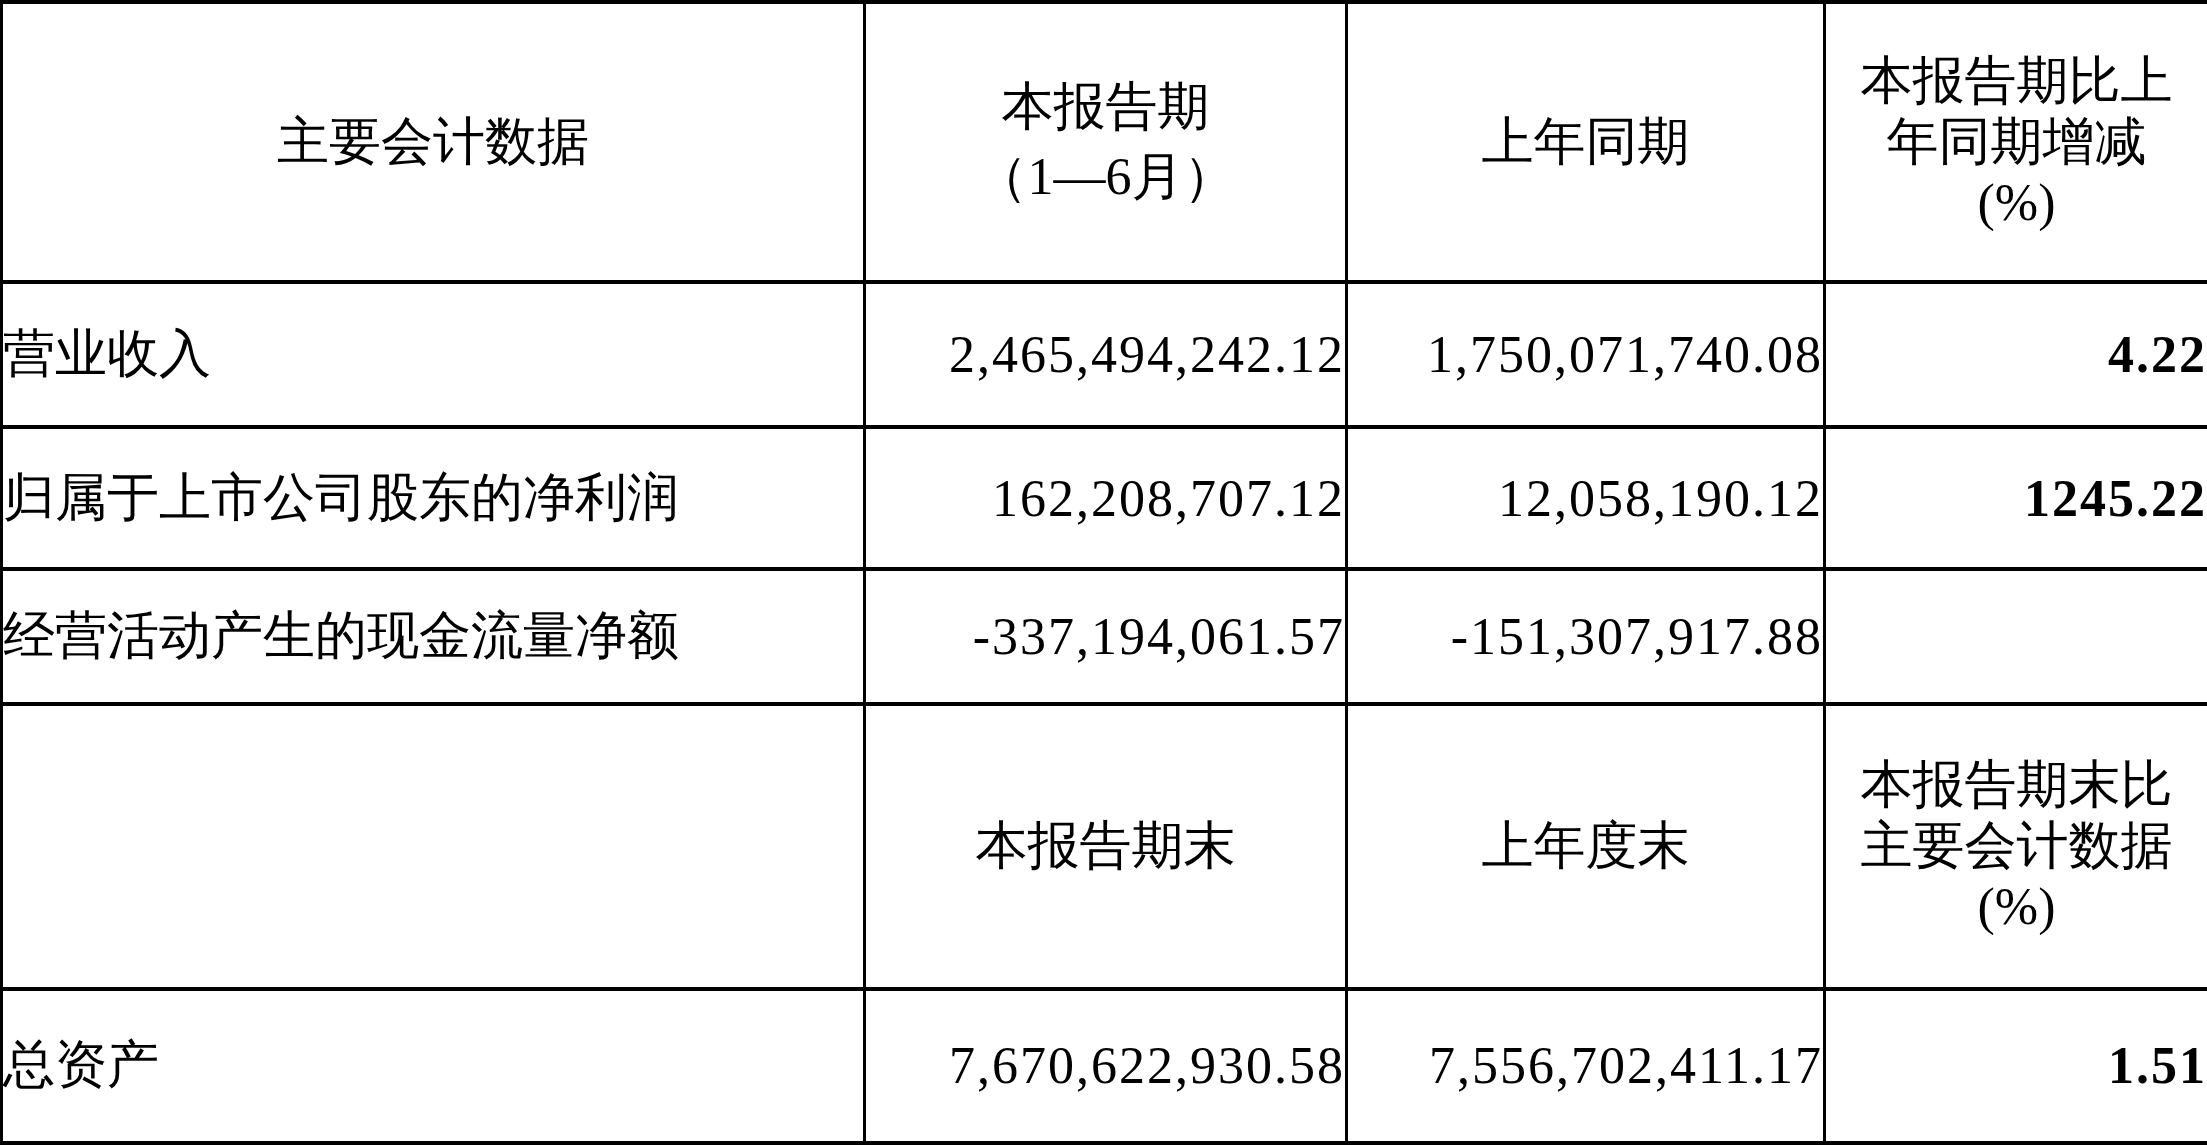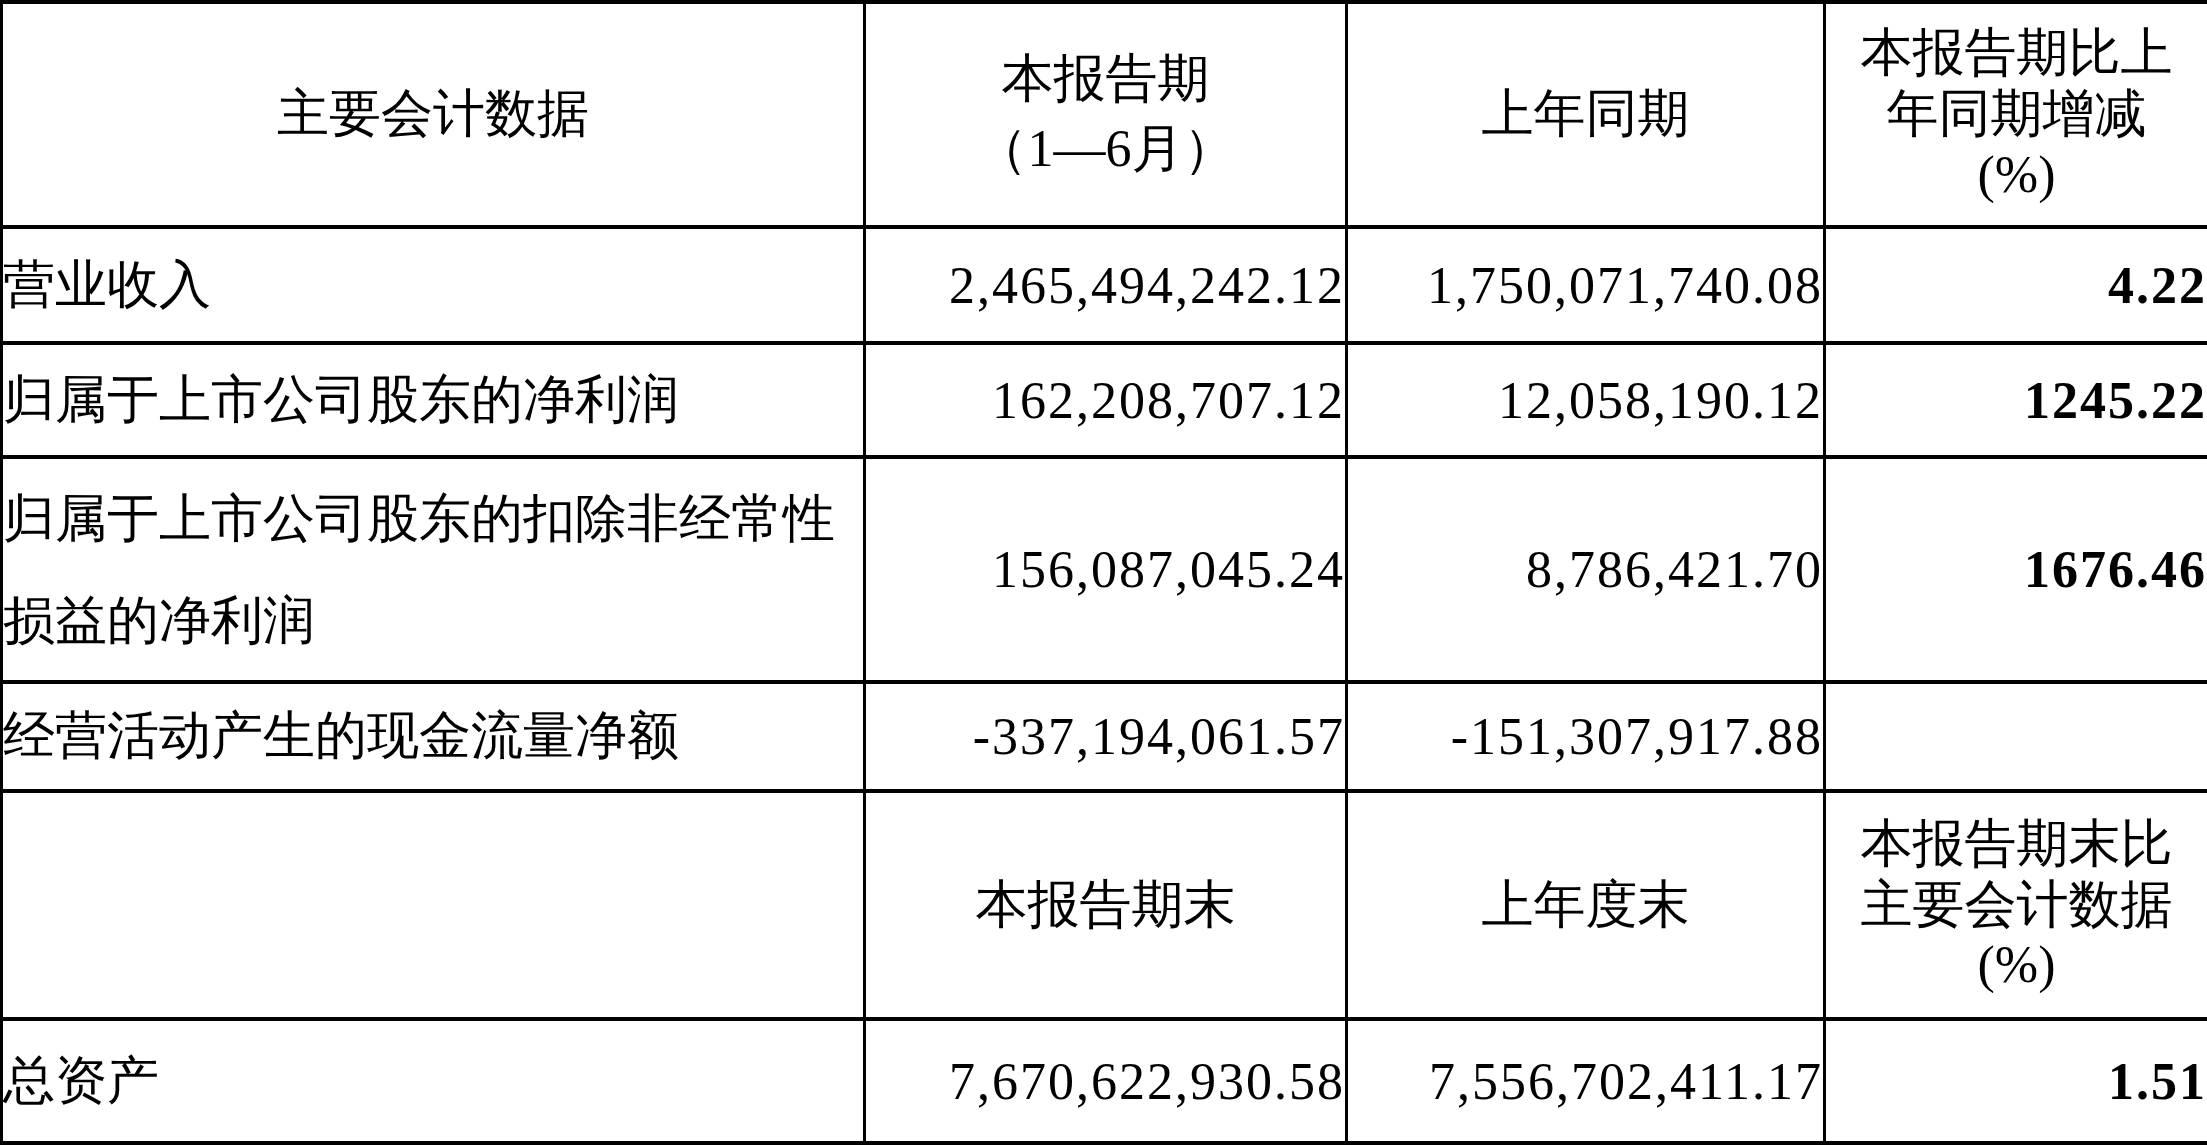--- a/index.html
+++ b/index.html
@@ -113,26 +113,20 @@
       <td class="pct">4.22</td>
     </tr>
 
     <tr class="rh-r2">
       <td class="lbl">归属于上市公司股东的净利润</td>
       <td class="num">162,208,707.12</td>
       <td class="num">12,058,190.12</td>
       <td class="pct">1245.22</td>
     </tr>
 
-    <tr class="rh-r3">
-      <td class="lbl lbl-tall">归属于上市公司股东的扣除非经常性损益的净利润</td>
-      <td class="num">156,087,045.24</td>
-      <td class="num">8,786,421.70</td>
-      <td class="pct">1676.46</td>
-    </tr>
 
     <tr class="rh-r4">
       <td class="lbl">经营活动产生的现金流量净额</td>
       <td class="num">-337,194,061.57</td>
       <td class="num">-151,307,917.88</td>
       <td class="pct"></td>
     </tr>
 
     <tr class="rh-header2">
       <td class="hdr"></td>

